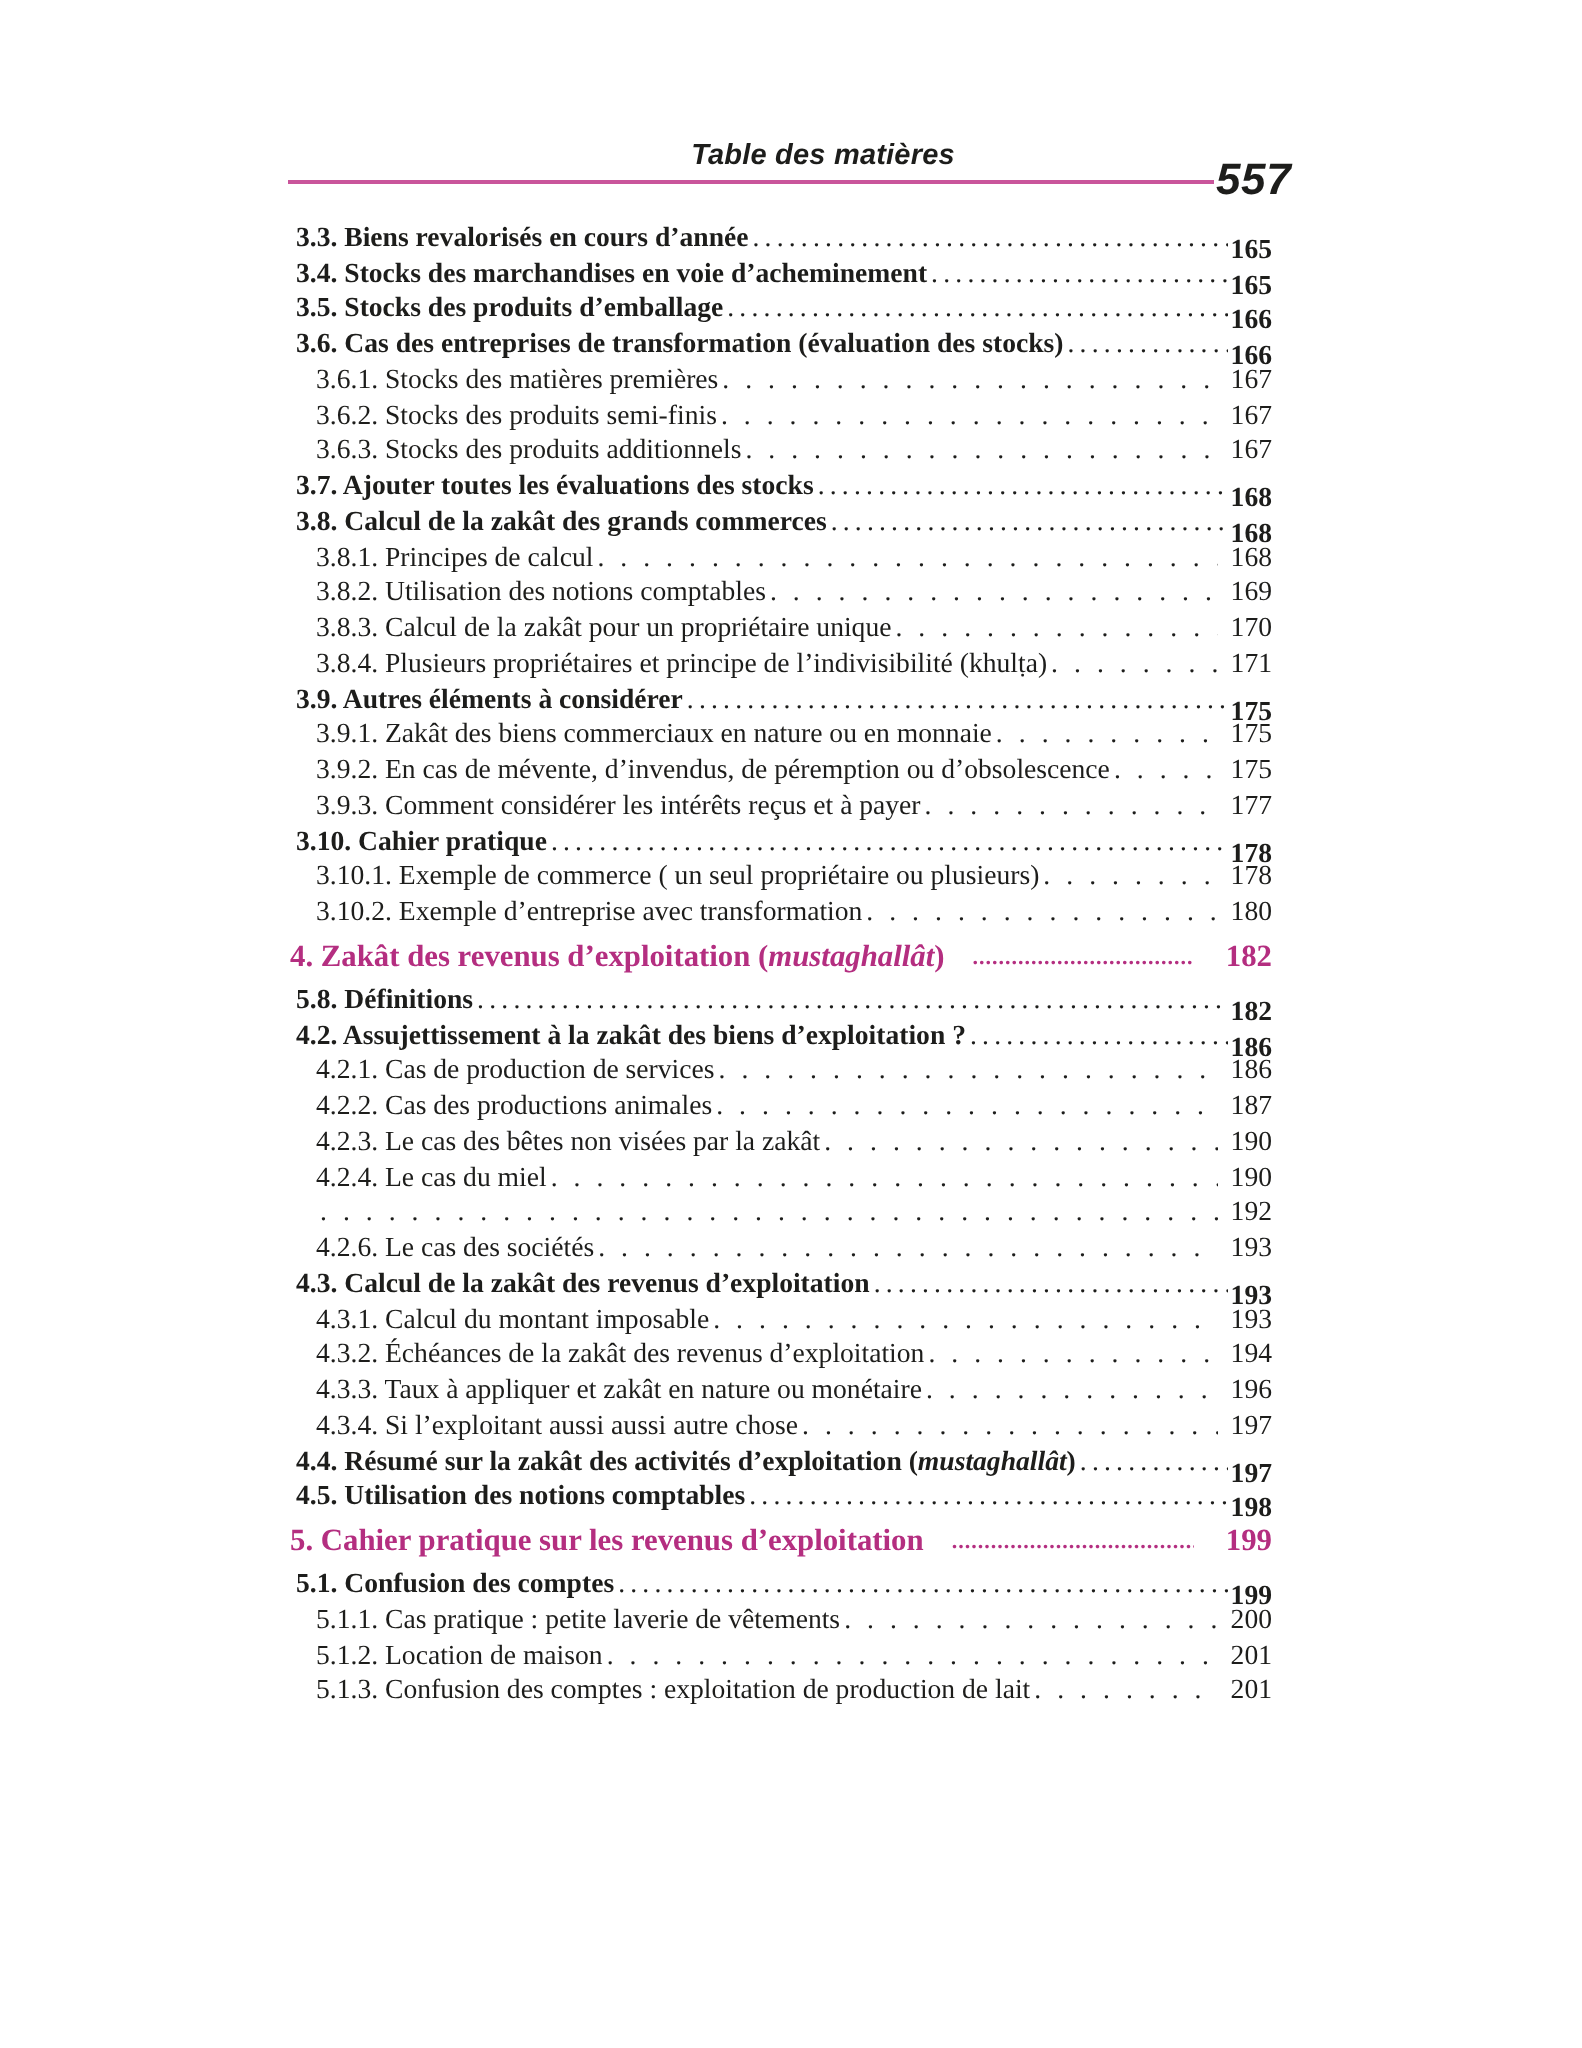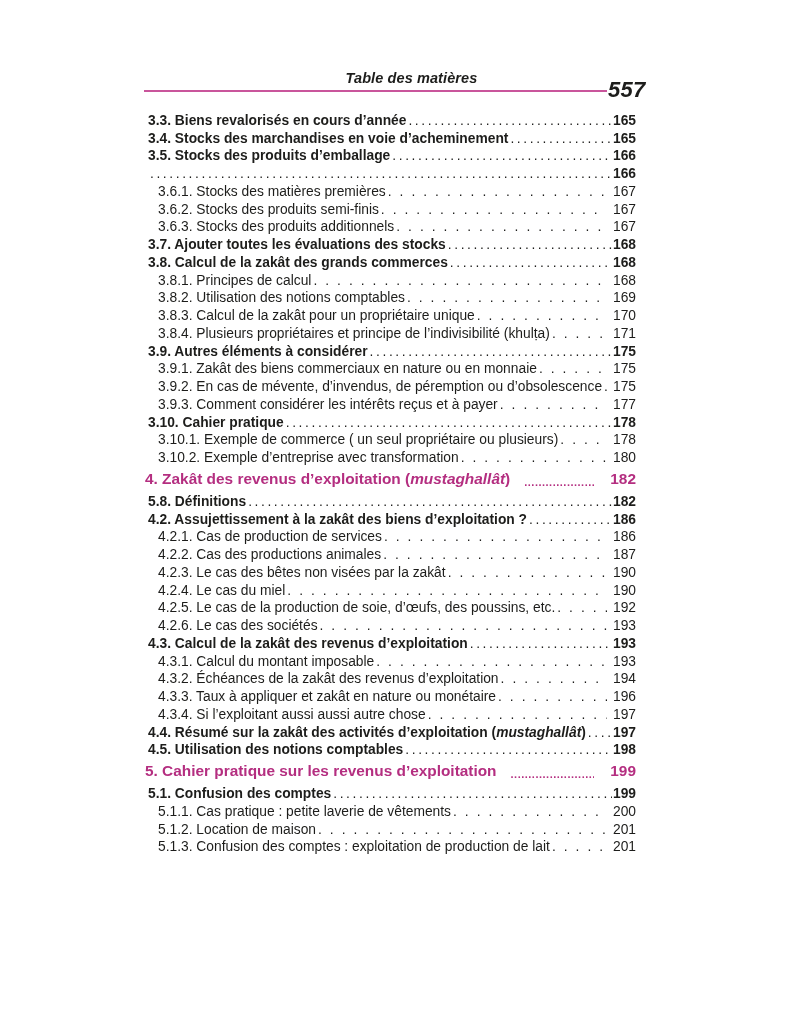--- a/index.html
+++ b/index.html
@@ -46,23 +46,24 @@
   }
   
   .toc {
     position: absolute;
     left: 144px; top: 110px;
     width: 492px;
     font-size: 13.8px;
   }
   .row {
     display: flex;
-    align-items: flex-end;
+    align-items: center;
     height: 17.75px;
     white-space: nowrap;
+    font-family: Liberation Serif, serif;
   }
   .row .label { flex: 0 0 auto; white-space: nowrap; }
   .row .dots {
     flex: 1 1 auto;
     min-width: 0;
     overflow: hidden;
     white-space: nowrap;
     padding-left: 2px;
     font-weight: normal;
   }
@@ -112,20 +113,21 @@
     <span class="label"><span>3.4. Stocks des marchandises en voie d’acheminement</span></span>
     <span class="dots">............................................................................................................................................................................................................................................................................................................</span>
     <span class="pagenum">165</span>
   </div>
       <div class="row lvl2">
     <span class="label"><span>3.5. Stocks des produits d’emballage</span></span>
     <span class="dots">............................................................................................................................................................................................................................................................................................................</span>
     <span class="pagenum">166</span>
   </div>
       <div class="row lvl2">
+    <span class="label"><span>3.6. Cas des entreprises de transformation (évaluation des stocks)</span></span>
     <span class="dots">............................................................................................................................................................................................................................................................................................................</span>
     <span class="pagenum">166</span>
   </div>
       <div class="row lvl3">
     <span class="label"><span>3.6.1. Stocks des matières premières</span></span>
     <span class="dots">............................................................................................................................................................................................................................................................................................................</span>
     <span class="pagenum">167</span>
   </div>
       <div class="row lvl3">
     <span class="label"><span>3.6.2. Stocks des produits semi-finis</span></span>
@@ -231,21 +233,20 @@
     <span class="label"><span>4.2.3. Le cas des bêtes non visées par la zakât</span></span>
     <span class="dots">............................................................................................................................................................................................................................................................................................................</span>
     <span class="pagenum">190</span>
   </div>
       <div class="row lvl3">
     <span class="label"><span>4.2.4. Le cas du miel</span></span>
     <span class="dots">............................................................................................................................................................................................................................................................................................................</span>
     <span class="pagenum">190</span>
   </div>
       <div class="row lvl3">
-    <span class="label"><span>4.2.5. Le cas de la production de soie, d’œufs, des poussins, etc.</span></span>
     <span class="dots">............................................................................................................................................................................................................................................................................................................</span>
     <span class="pagenum">192</span>
   </div>
       <div class="row lvl3">
     <span class="label"><span>4.2.6. Le cas des sociétés</span></span>
     <span class="dots">............................................................................................................................................................................................................................................................................................................</span>
     <span class="pagenum">193</span>
   </div>
       <div class="row lvl2">
     <span class="label"><span>4.3. Calcul de la zakât des revenus d’exploitation</span></span>

